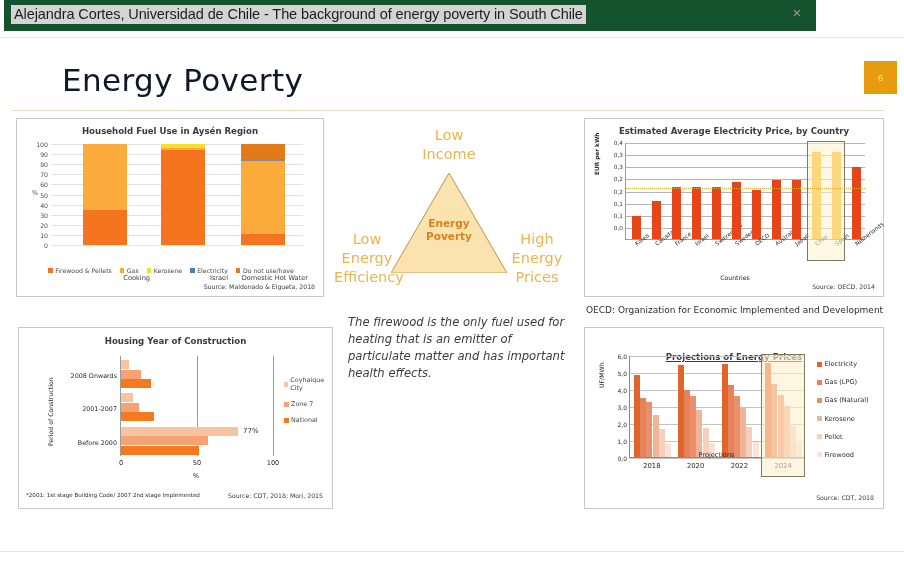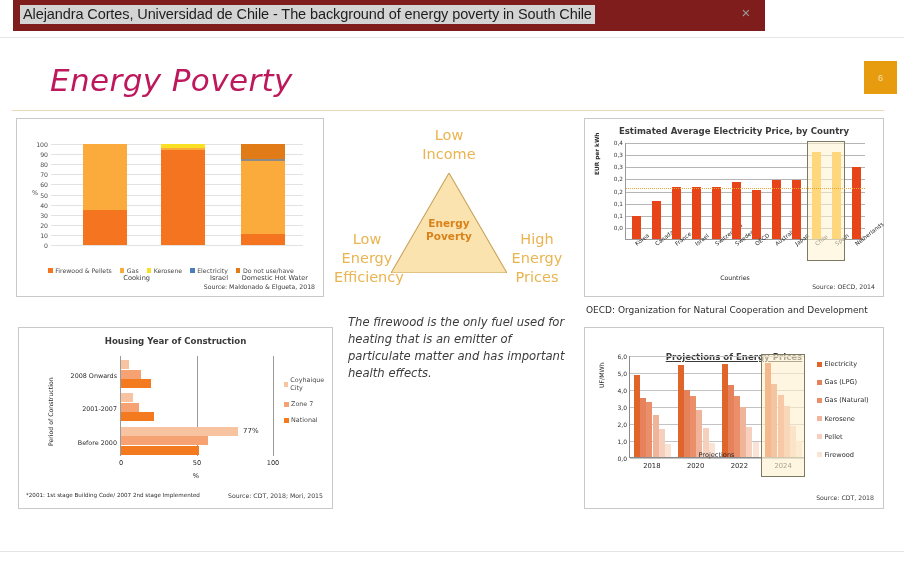--- a/index.html
+++ b/index.html
@@ -6,22 +6,22 @@
   html, body {
     width: 904px; height: 561px;
     background: #ffffff;
     font-family: "Liberation Sans", sans-serif;
     overflow: hidden;
   }
   .page { position: relative; width: 904px; height: 561px; background: #fff; }
 
   
   .titlebar {
-    position: absolute; left: 13px; top: 0; width: 752px; height: 31px;
-    background: #7f1d1d;
+    position: absolute; left: 4px; top: 0; width: 812px; height: 31px;
+    background: #14532d;
   }
   .titlebar .title-text {
     position: absolute; left: 7px; top: 5px;
     font-size: 14.5px; color: #1d1d1d; letter-spacing: -0.1px;
     background: #d4d4d4; padding: 1px 3px 2px 3px; white-space: nowrap;
   }
   .titlebar .close-x {
     position: absolute; right: 11px; top: 5px;
     font-size: 15px; color: #9b9b9b; line-height: 16px;
     width: 16px; text-align: center; cursor: pointer;
@@ -30,25 +30,24 @@
     position: absolute; left: 0; top: 37px; width: 904px; height: 1px;
     background: #e6e6e6;
   }
   .bottom-rule {
     position: absolute; left: 0; top: 551px; width: 904px; height: 1px;
     background: #e4e4e4;
   }
 
   
   .slide-title {
-    position: absolute; left: 50px; top: 62px;
-    font-size: 31px; color: #be185d; font-weight: 400;
+    position: absolute; left: 62px; top: 62px;
+    font-size: 31px; color: #0f172a; font-weight: 400;
     letter-spacing: 0.4px;
     font-family: "DejaVu Sans", sans-serif;
-    font-style: italic;
   }
   .header-rule {
     position: absolute; left: 12px; top: 110px; width: 872px; height: 1px;
     background: #e7d9b6;
   }
   .page-badge {
     position: absolute; left: 864px; top: 61px; width: 33px; height: 33px;
     background: #e69c0e; color: #f8e2b0; font-size: 9px;
     display: flex; align-items: center; justify-content: center;
   }
@@ -194,20 +193,21 @@
     <div class="close-x">×</div>
   </div>
   <div class="titlebar-rule"></div>
   <div class="bottom-rule"></div>
 
   <div class="slide-title">Energy Poverty</div>
   <div class="header-rule"></div>
   <div class="page-badge">6</div>
 
   <div class="panel" id="p1">
+    <div class="panel-title">Household Fuel Use in Aysén Region</div>
     <div class="p1-axis-title">%</div>
     <div class="p1-plot" id="p1plot">
       <div class="p1-grid" id="p1grid">
           <i style="top: 101px;"></i>
           <i style="top: 90.9px;"></i>
           <i style="top: 80.8px;"></i>
           <i style="top: 70.7px;"></i>
           <i style="top: 60.6px;"></i>
           <i style="top: 50.5px;"></i>
           <i style="top: 40.4px;"></i>
@@ -317,21 +317,21 @@
         <div class="p2-tick" style="left: 207.5px;">Spain</div>
         <div class="p2-bar" style="left: 225.5px; height: 71.5375px;"></div>
         <div class="p2-tick" style="left: 227.5px;">Netherlands</div>
         <div class="p2-highlight" style="left: 181px; width: 38px;"></div>
         <div class="p2-dash" style="top: 45.3475px; border-top-color: rgb(232, 165, 58);"></div>
       </div>
     <div class="p2-xtitle">Countries</div>
     <div class="src" style="right:8px; bottom:6px;">Source: OECD, 2014</div>
   </div>
 
-  <div class="oecd-note">OECD: Organization for Natural Cooperation and Development</div>
+  <div class="oecd-note">OECD: Organization for Economic Implemented and Development</div>
 
   <div class="panel" id="p3">
     <div class="panel-title">Housing Year of Construction</div>
     <div class="p3-axis-title">Period of Construction</div>
     <div class="p3-plot" id="p3plot">
         <div class="p3-xlab" style="left: 0px;">0</div>
         <div class="p3-vline" style="left: 76px;"></div>
         <div class="p3-xlab" style="left: 76px;">50</div>
         <div class="p3-vline" style="left: 152px;"></div>
         <div class="p3-xlab" style="left: 152px;">100</div>

